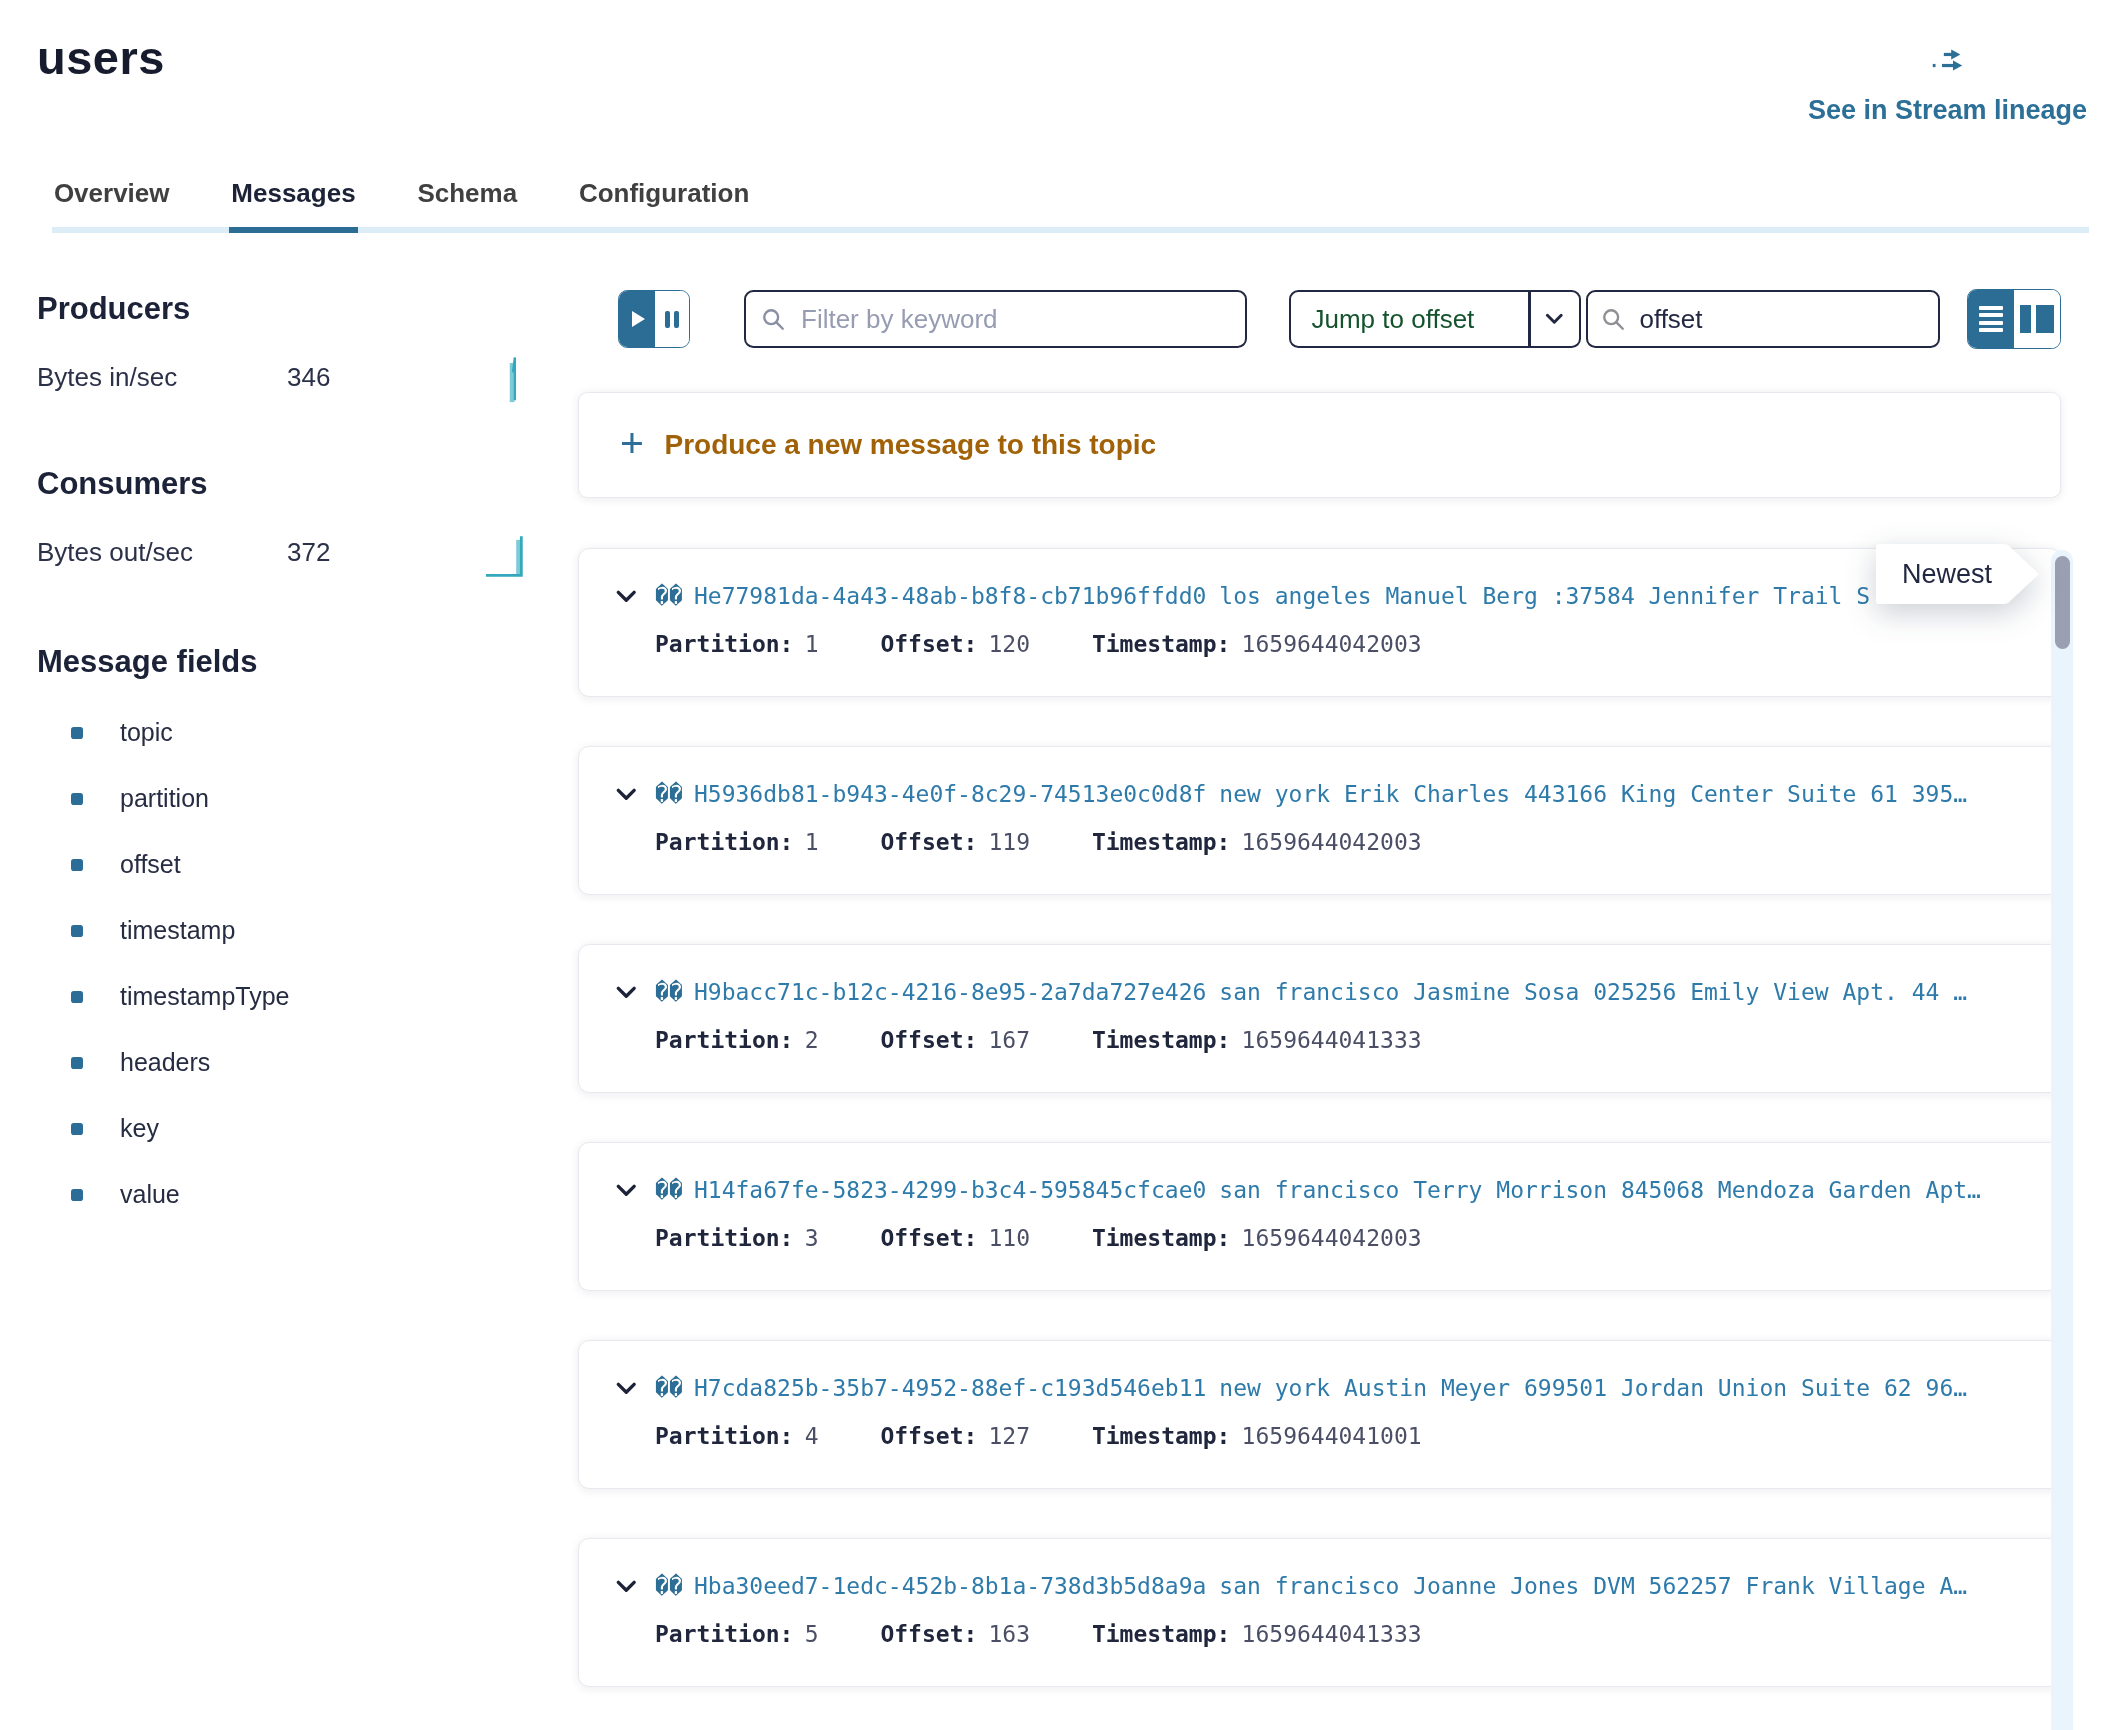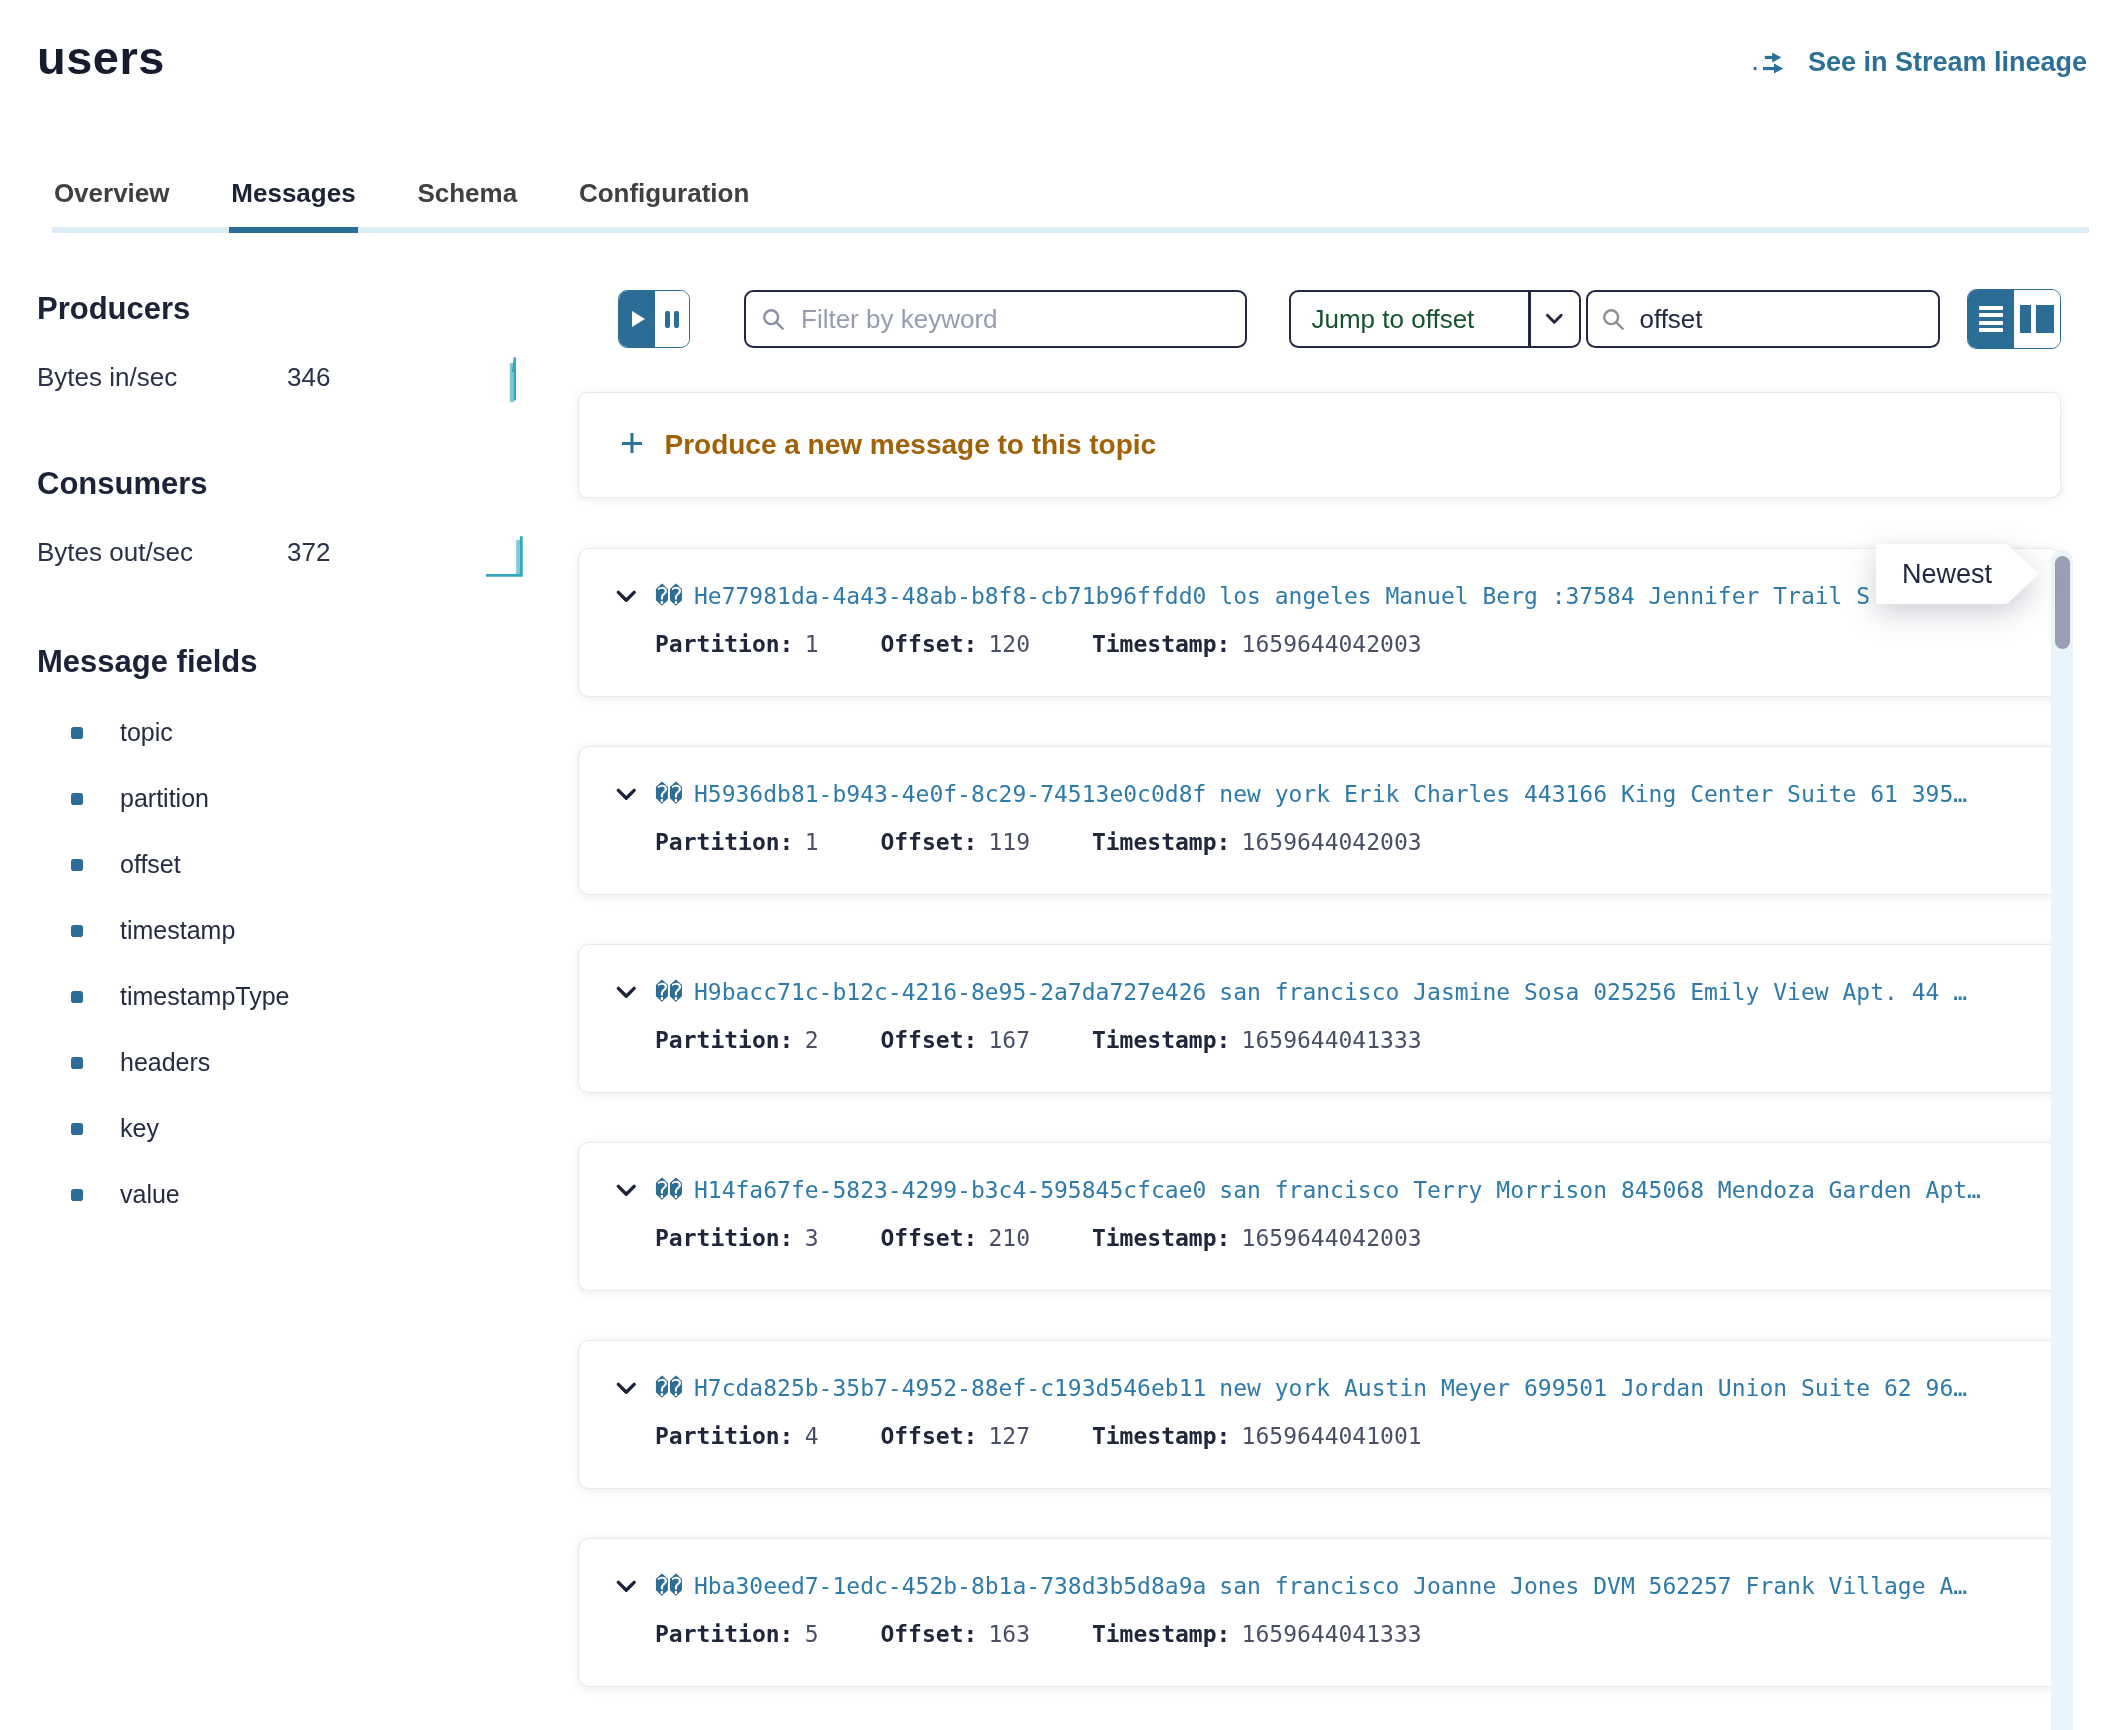--- a/index.html
+++ b/index.html
@@ -10,21 +10,21 @@
     font-family:"Liberation Sans", sans-serif;
   }
 
   
   .page-header h1 {
     margin:34px 0 0 37px; font-size:47px; line-height:1; font-weight:800;
     letter-spacing:0.5px; color:#161c2e;
   }
   .lineage {
     position:absolute; top:47px; right:37px; display:flex; align-items:center; gap:22px;
-    color:#2d7097; font-size:27px; font-weight:700; text-decoration:none; cursor:pointer;
+    color:#2d7097; font-size:27px; font-weight:700; text-decoration:none; cursor:pointer;flex-direction:column;
   }
 
   
   nav.tabs { position:relative; margin-top:97px; padding-left:52px; display:flex; gap:58px; }
   .tab {
     background:none; border:none; font-family:inherit; cursor:pointer;
     padding:0 1.9px 24px; font-size:26px; font-weight:700; color:#404040; position:relative;
   }
   .tab.active { color:#1c2337; }
   .tab.active::after { content:""; position:absolute; left:0; right:0; bottom:0; height:6.5px; background:#2c6d96; z-index:1; }
@@ -353,21 +353,21 @@
         <svg width="20.5" height="13" viewBox="0 0 22 14" fill="none">
           <path d="M2.5 2.5 L11 11 L19.5 2.5" stroke="#1c2237" stroke-width="3.6" stroke-linecap="round" stroke-linejoin="round"></path>
         </svg>
       </span>
       <span class="mono key-prefix">��</span>
       <span class="mono msg-key">H14fa67fe-5823-4299-b3c4-595845cfcae0</span>
       <span class="mono msg-value">san francisco Terry Morrison 845068 Mendoza Garden Apt…</span>
     </div>
     <div class="msg-meta mono">
       <span class="meta-group"><span class="meta-label">Partition:</span><span class="meta-value">3</span></span>
-      <span class="meta-group"><span class="meta-label">Offset:</span><span class="meta-value">210</span></span>
+      <span class="meta-group"><span class="meta-label">Offset:</span><span class="meta-value">110</span></span>
       <span class="meta-group"><span class="meta-label">Timestamp:</span><span class="meta-value">1659644042003</span></span>
     </div>
   </article>
         <article class="msg-card">
     <div class="msg-top">
       <span class="msg-chevron">
         <svg width="20.5" height="13" viewBox="0 0 22 14" fill="none">
           <path d="M2.5 2.5 L11 11 L19.5 2.5" stroke="#1c2237" stroke-width="3.6" stroke-linecap="round" stroke-linejoin="round"></path>
         </svg>
       </span>

